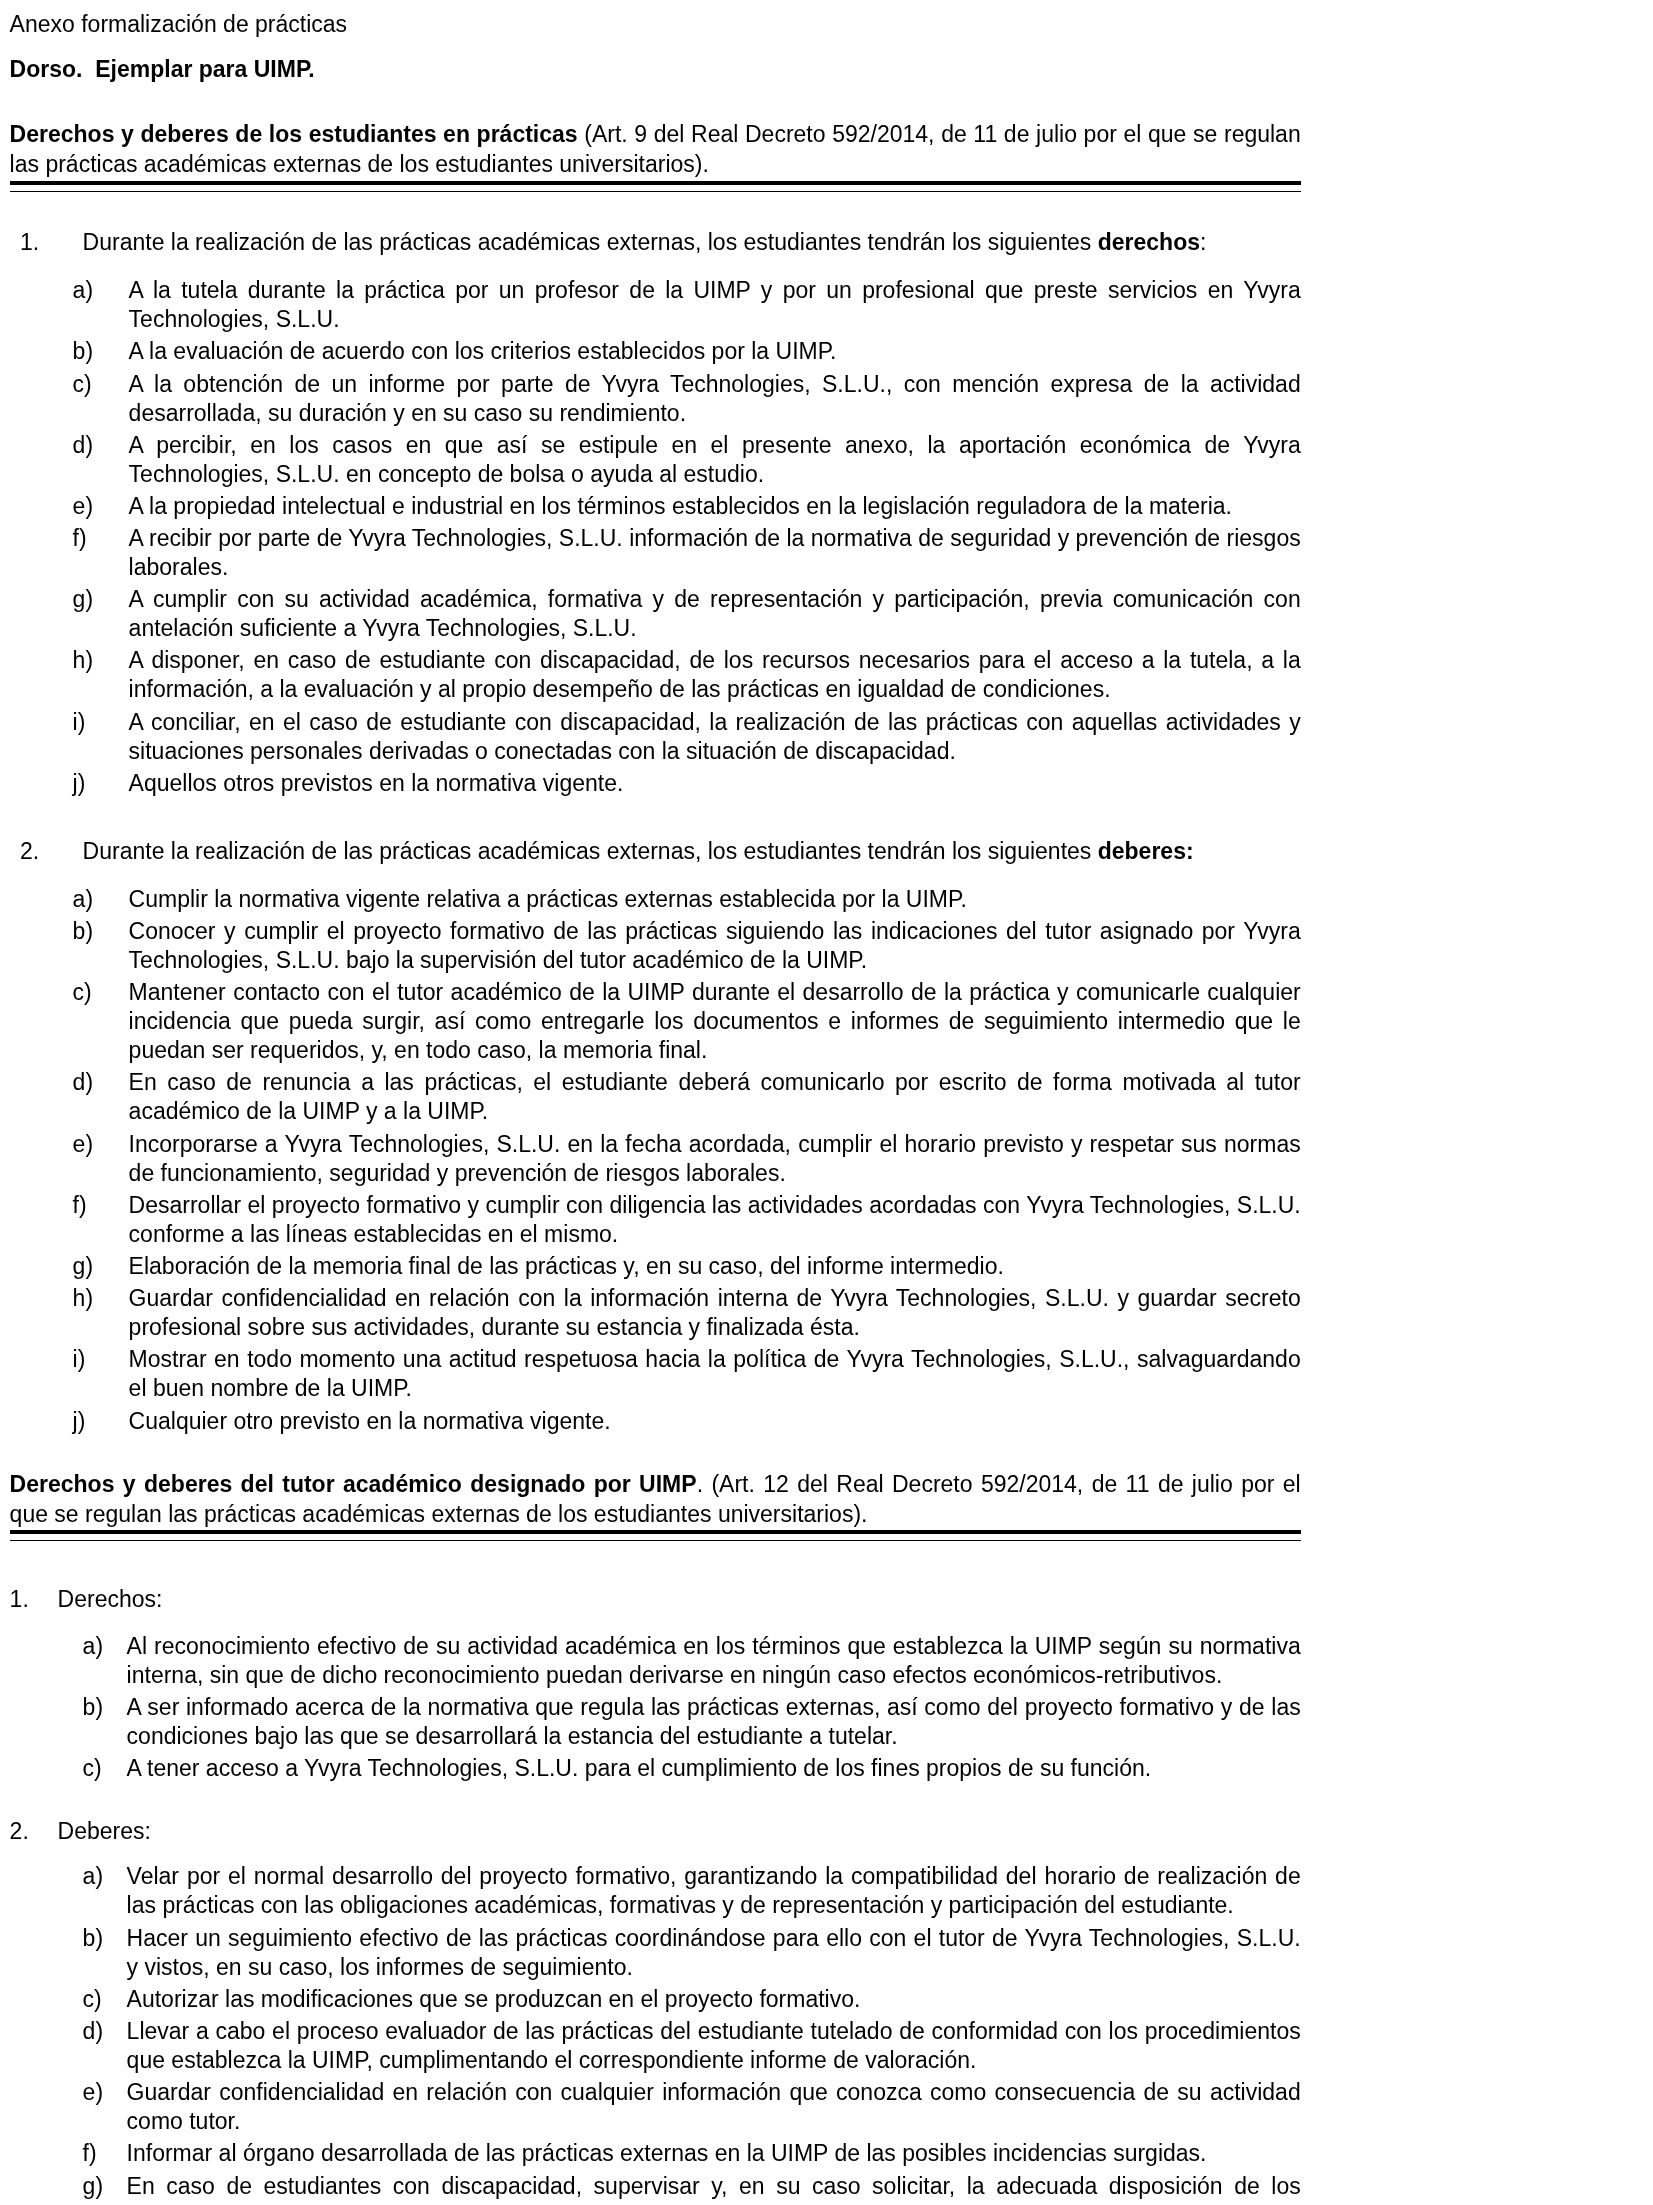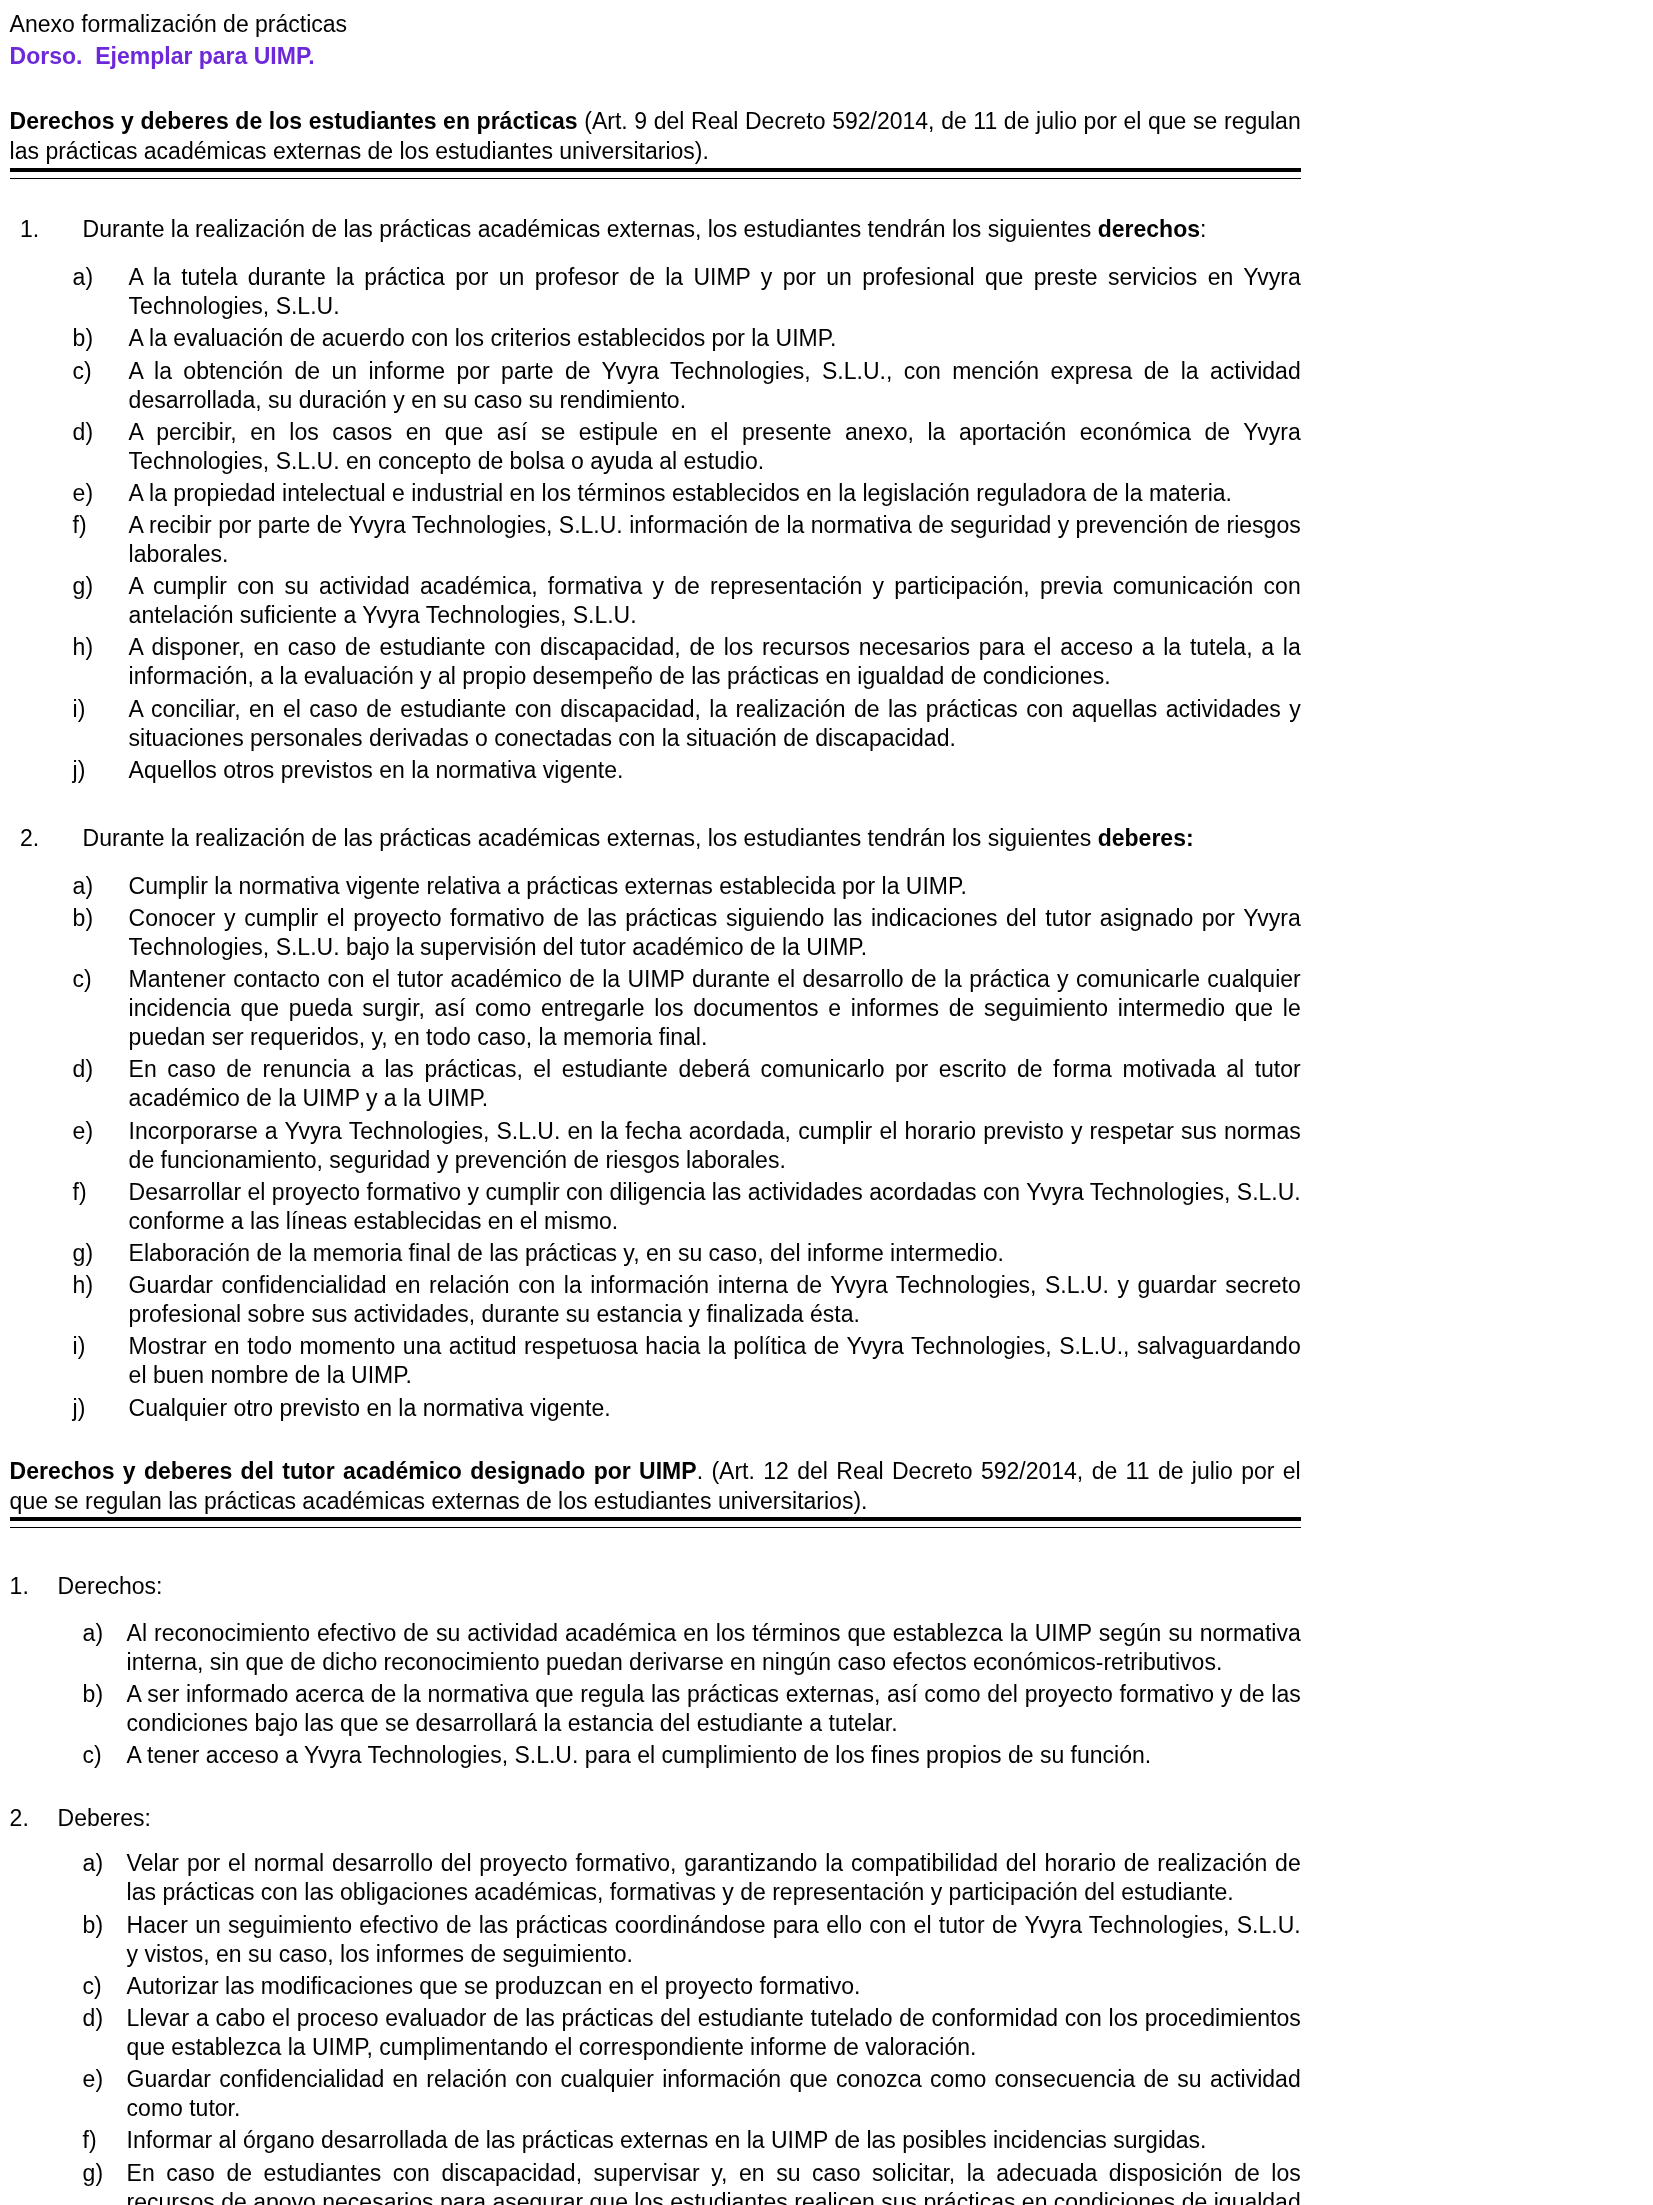--- a/index.html
+++ b/index.html
@@ -11,21 +11,21 @@
     padding: 9.6px 11.3px 0 9.6px;
     background: #ffffff;
     font-family: "Liberation Sans", sans-serif;
     font-size: 23px;
     line-height: 29px;
     color: #000000;
     overflow: hidden;
   }
   p { margin: 0; }
   .annex-line { white-space: pre-wrap; }
-  .copy-line  { margin-top: 3px; font-weight: bold; color: #6d28d9; white-space: pre-wrap; }
+  .copy-line  { margin-top: 16px; font-weight: bold; color: #000000; white-space: pre-wrap; }
   .sec-heading { line-height: 30px; text-align: justify; }
   .sec-heading .hb { font-weight: bold; }
   .sec-heading-1 { margin-top: 35px; }
   .sec-heading-2 { margin-top: 33px; }
   .rule { margin-top: 2.4px; }
   .rule-2 { margin-top: 1.6px; }
   .rule .thick { height: 4px; background: #000; }
   .rule .thin  { height: 1.6px; background: #000; margin-top: 5.6px; }
   .li { position: relative; text-align: justify; }
   .li .marker { position: absolute; top: 0; }

